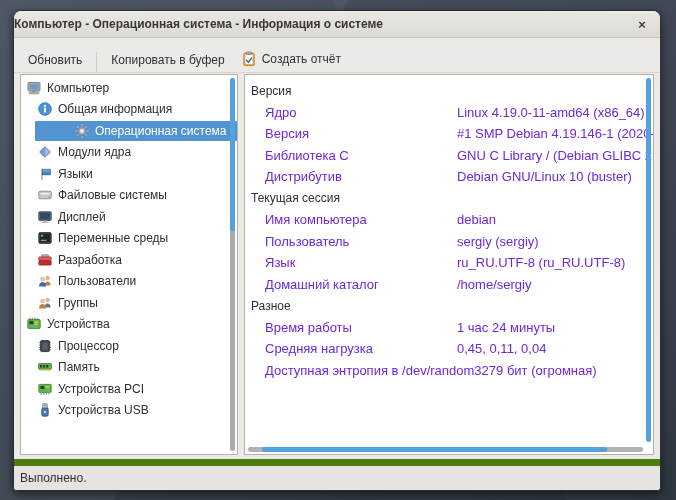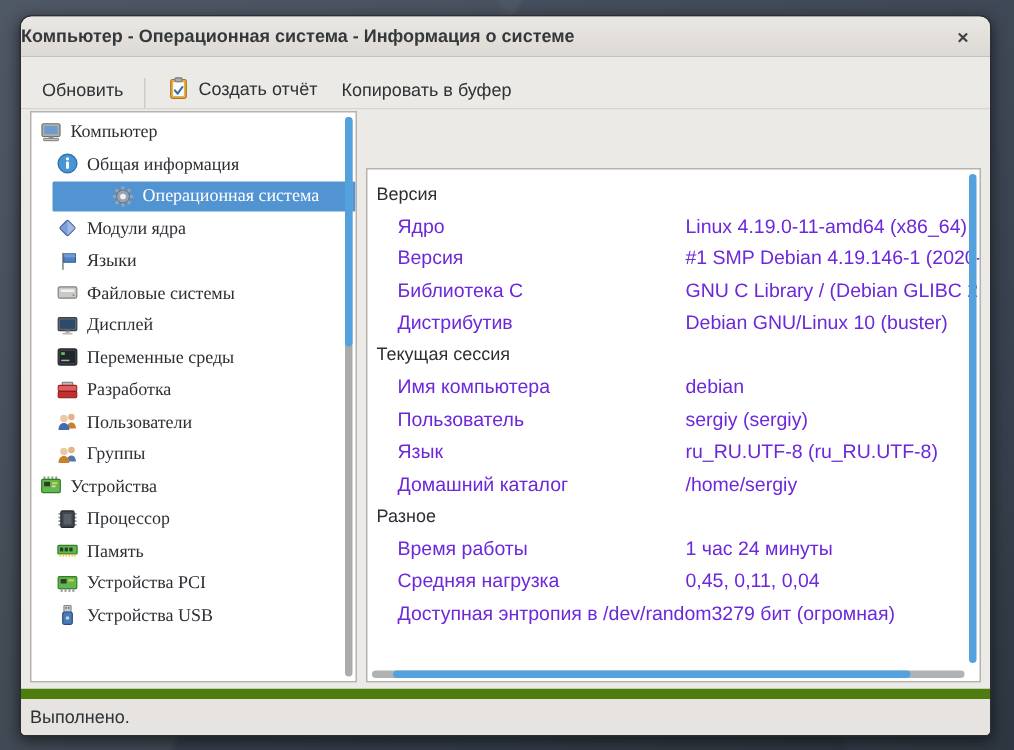--- a/index.html
+++ b/index.html
@@ -45,31 +45,31 @@
   .tool-sep{width:1px;height:20px;background:#cfccc7;margin:0 6px;}
   .icon16{width:16px;height:16px;display:inline-block;flex:0 0 16px;}
   .icon16 svg{width:16px;height:16px;display:block;}
   .content{
     flex:1 1 auto;display:flex;gap:6px;padding:1px 6px 4px 6px;min-height:0;background:#eceae7;
   }
   .panel{
     background:#ffffff;border:1px solid #b6b3af;position:relative;box-sizing:border-box;overflow:hidden;
   }
   .sidebar{flex:0 0 218px;}
-  .mainpanel{flex:1 1 auto;margin-top:38px;}
+  .mainpanel{flex:1 1 auto;}
   .tree{padding-top:2px;}
   .tree-row{
     display:flex;align-items:center;gap:5px;height:21.5px;font-size:12px;color:#2b2f33;
     white-space:nowrap;overflow:hidden;
   }
   .tree-row .band{display:flex;align-items:center;gap:5px;height:20px;padding:0 4px 0 2px;border-radius:1px;flex:1 1 auto;min-width:0;}
   .lvl0{padding-left:3px;}
   .lvl1{padding-left:14px;}
   .tree-row.selected .band{background:var(--selection,#5294d2);color:#ffffff;padding-left:39px;}
-  .tree-label{overflow:hidden;text-overflow:clip;font-family:Liberation Serif, serif;}
+  .tree-label{overflow:hidden;text-overflow:clip;}
   .vscroll{position:absolute;top:3px;bottom:3px;width:5px;border-radius:3px;}
   .sidebar .vscroll{right:2px;background:#a9abac;}
   .sidebar .vthumb{position:absolute;left:0;top:0;width:5px;height:41%;background:var(--scrollbar,#53a2de);border-radius:3px;}
   .mainpanel .vscroll{right:2px;bottom:12px;background:transparent;}
   .mainpanel .vthumb{position:absolute;left:0;top:0;width:5px;height:100%;background:var(--scrollbar,#53a2de);border-radius:3px;}
   .hscroll{position:absolute;left:3px;right:10px;bottom:2px;height:5px;background:#b0b2b3;border-radius:3px;}
   .hthumb{position:absolute;top:0;left:14px;right:36px;height:5px;background:var(--scrollbar,#53a2de);border-radius:3px;}
   .kv{padding-top:5px;}
   .kv-section{height:21.5px;display:flex;align-items:center;font-size:12px;color:#2b2f33;padding-left:6px;white-space:nowrap;}
   .kv-row{height:21.5px;display:flex;align-items:center;font-size:13px;color:#6d28d9;padding-left:20px;white-space:nowrap;overflow:hidden;}
@@ -92,33 +92,33 @@
       <span class="close-btn">×</span>
     </div>
 
 
     <div class="toolbar">
       <button class="tool-btn">
         <span>Обновить</span>
       </button>
       <span class="tool-sep"></span>
       <button class="tool-btn">
+        <span>Копировать в буфер</span>
+      </button>
+      <button class="tool-btn">
         <span class="icon16">
             <svg viewBox="0 0 16 16">
               <rect x="2.8" y="2" width="10.4" height="12.6" rx="1.2" fill="#e8b04a" stroke="#a9771f" stroke-width="0.8"></rect>
               <rect x="4.4" y="3.8" width="7.2" height="9.2" fill="#fbfbf9"></rect>
               <rect x="5.6" y="0.9" width="4.8" height="2.6" rx="0.8" fill="#aab0b6" stroke="#71767c" stroke-width="0.7"></rect>
               <path d="M5.6 9.2 l1.8 2.2 3.2-4.4" fill="none" stroke="#2f6db3" stroke-width="1.4" stroke-linecap="round" stroke-linejoin="round"></path>
             </svg>
           </span>
         <span>Создать отчёт</span>
       </button>
-      <button class="tool-btn">
-        <span>Копировать в буфер</span>
-      </button>
     </div>
 
     <div class="content">
 
       <div class="panel sidebar">
         <div class="tree">
           <div class="tree-row lvl0">
             <span class="band">
                 <span class="icon16">
                   <svg viewBox="0 0 16 16">

